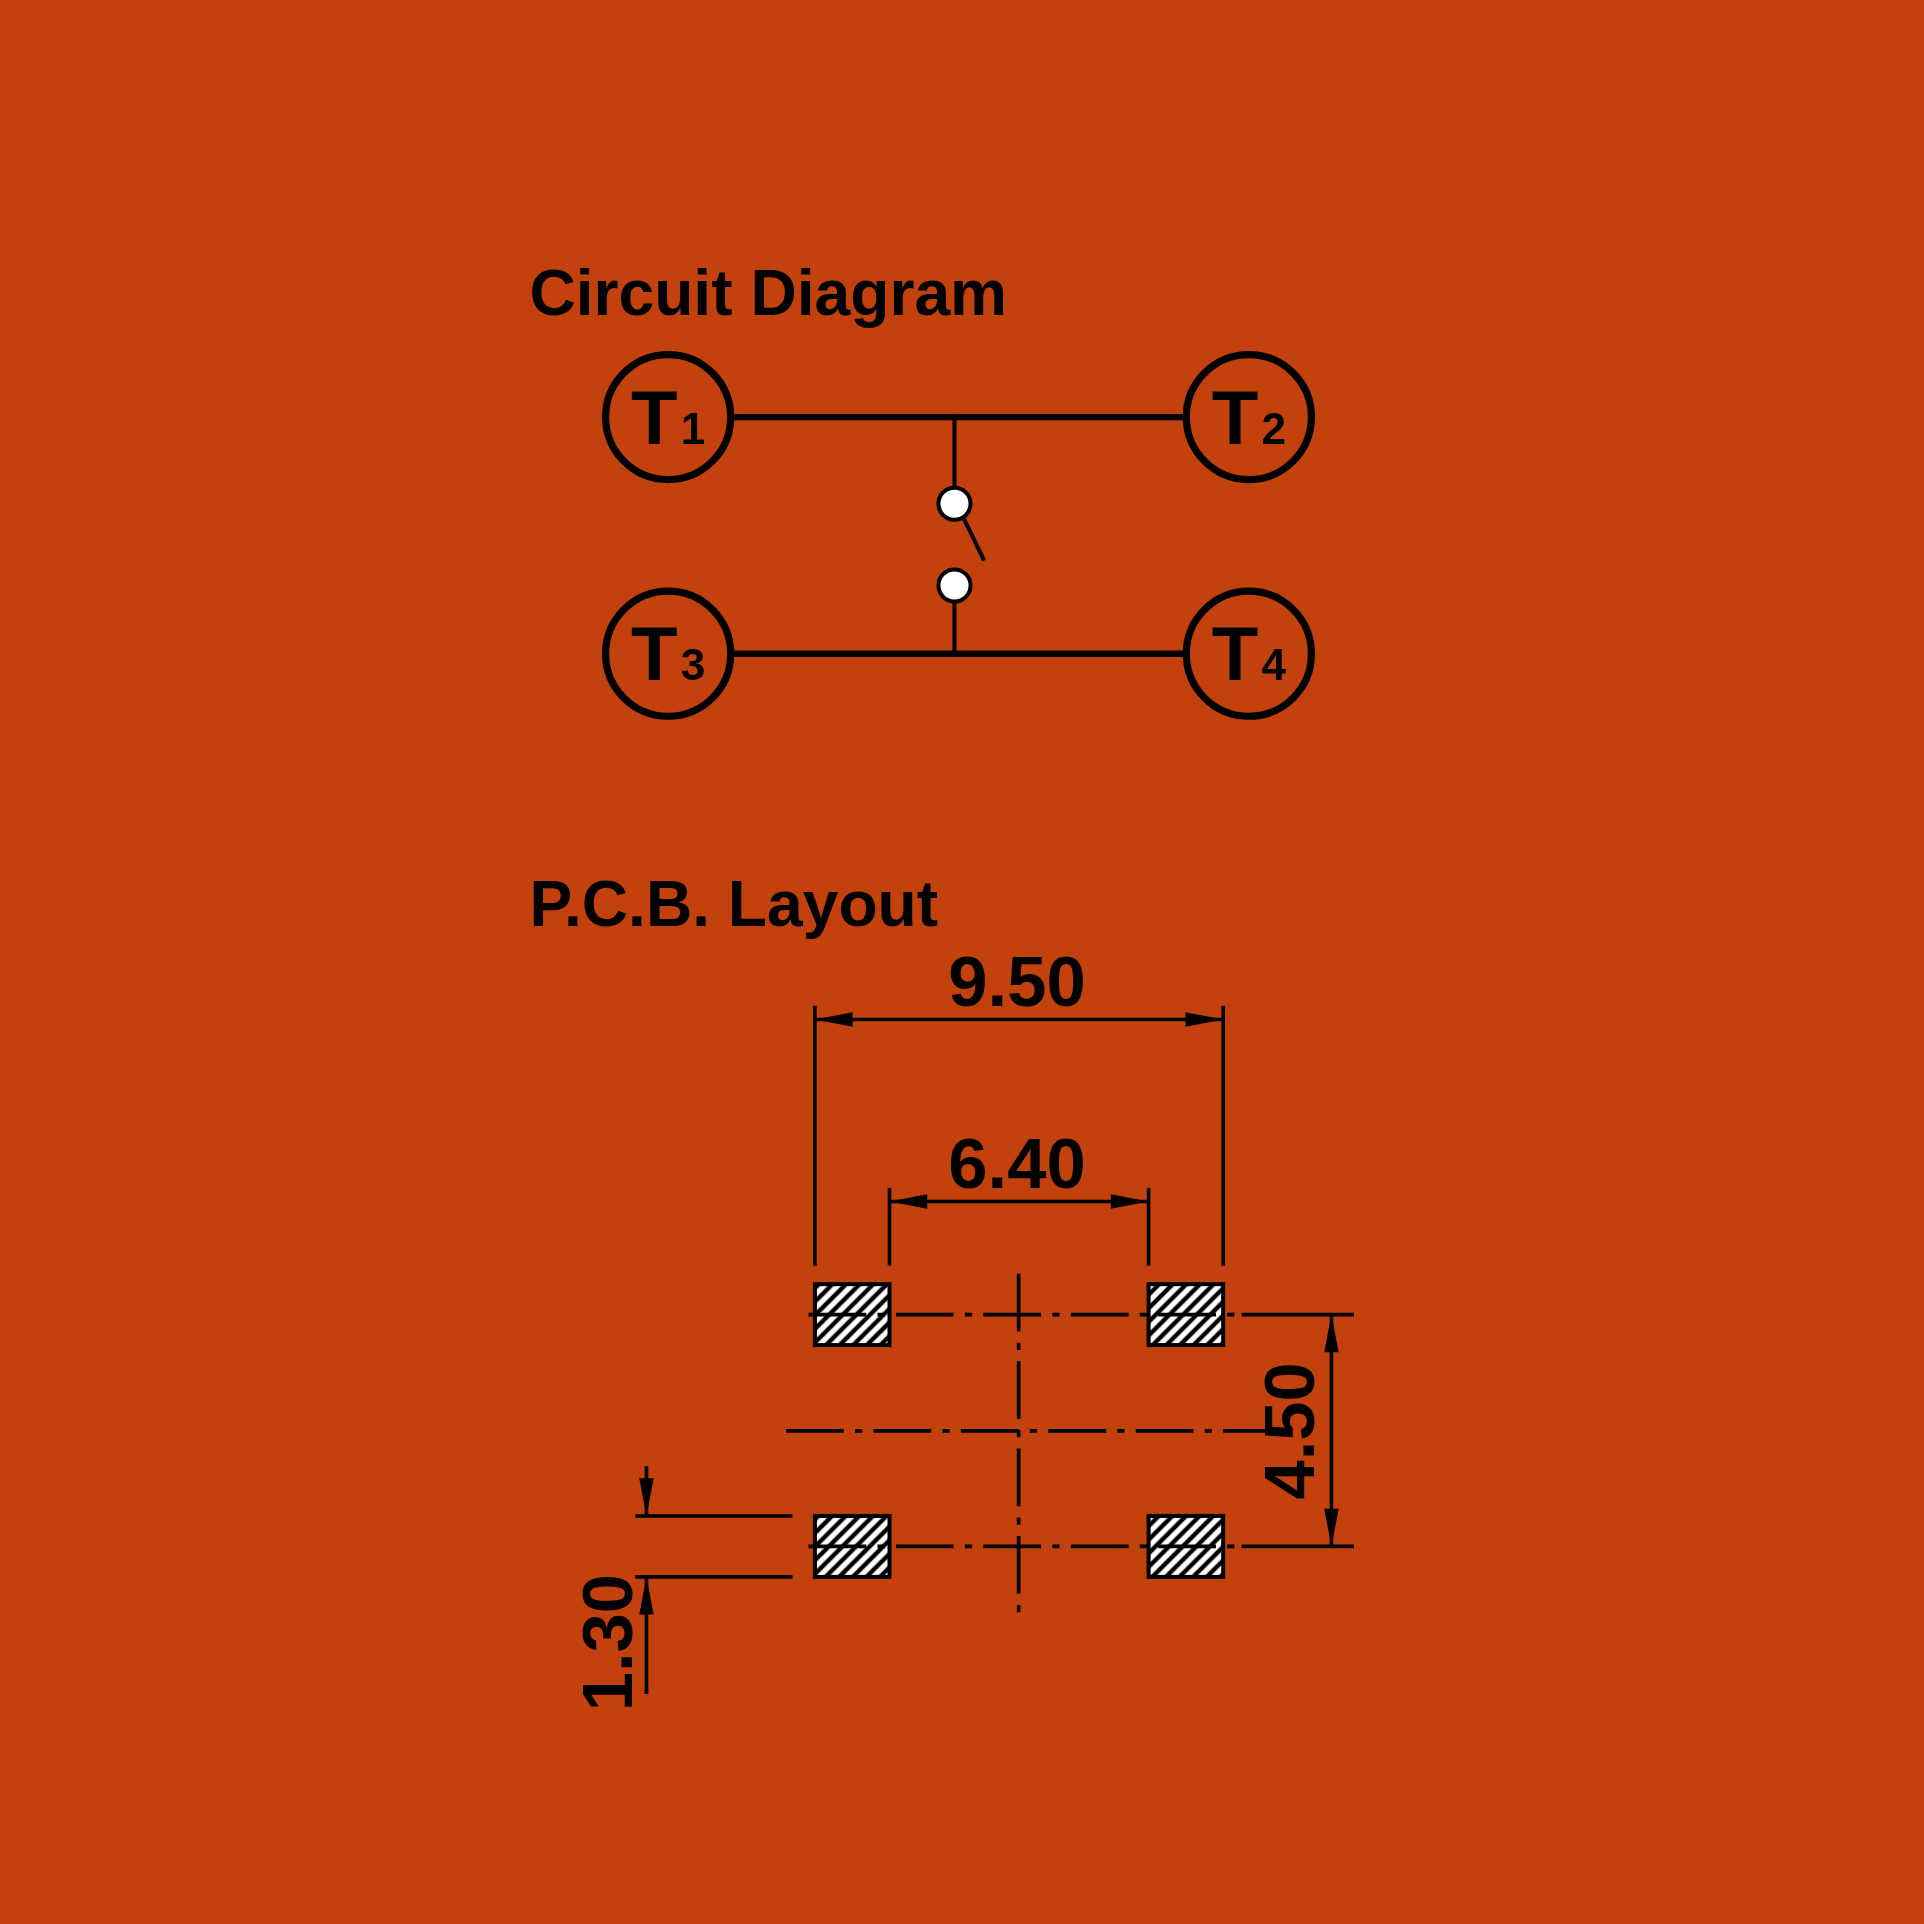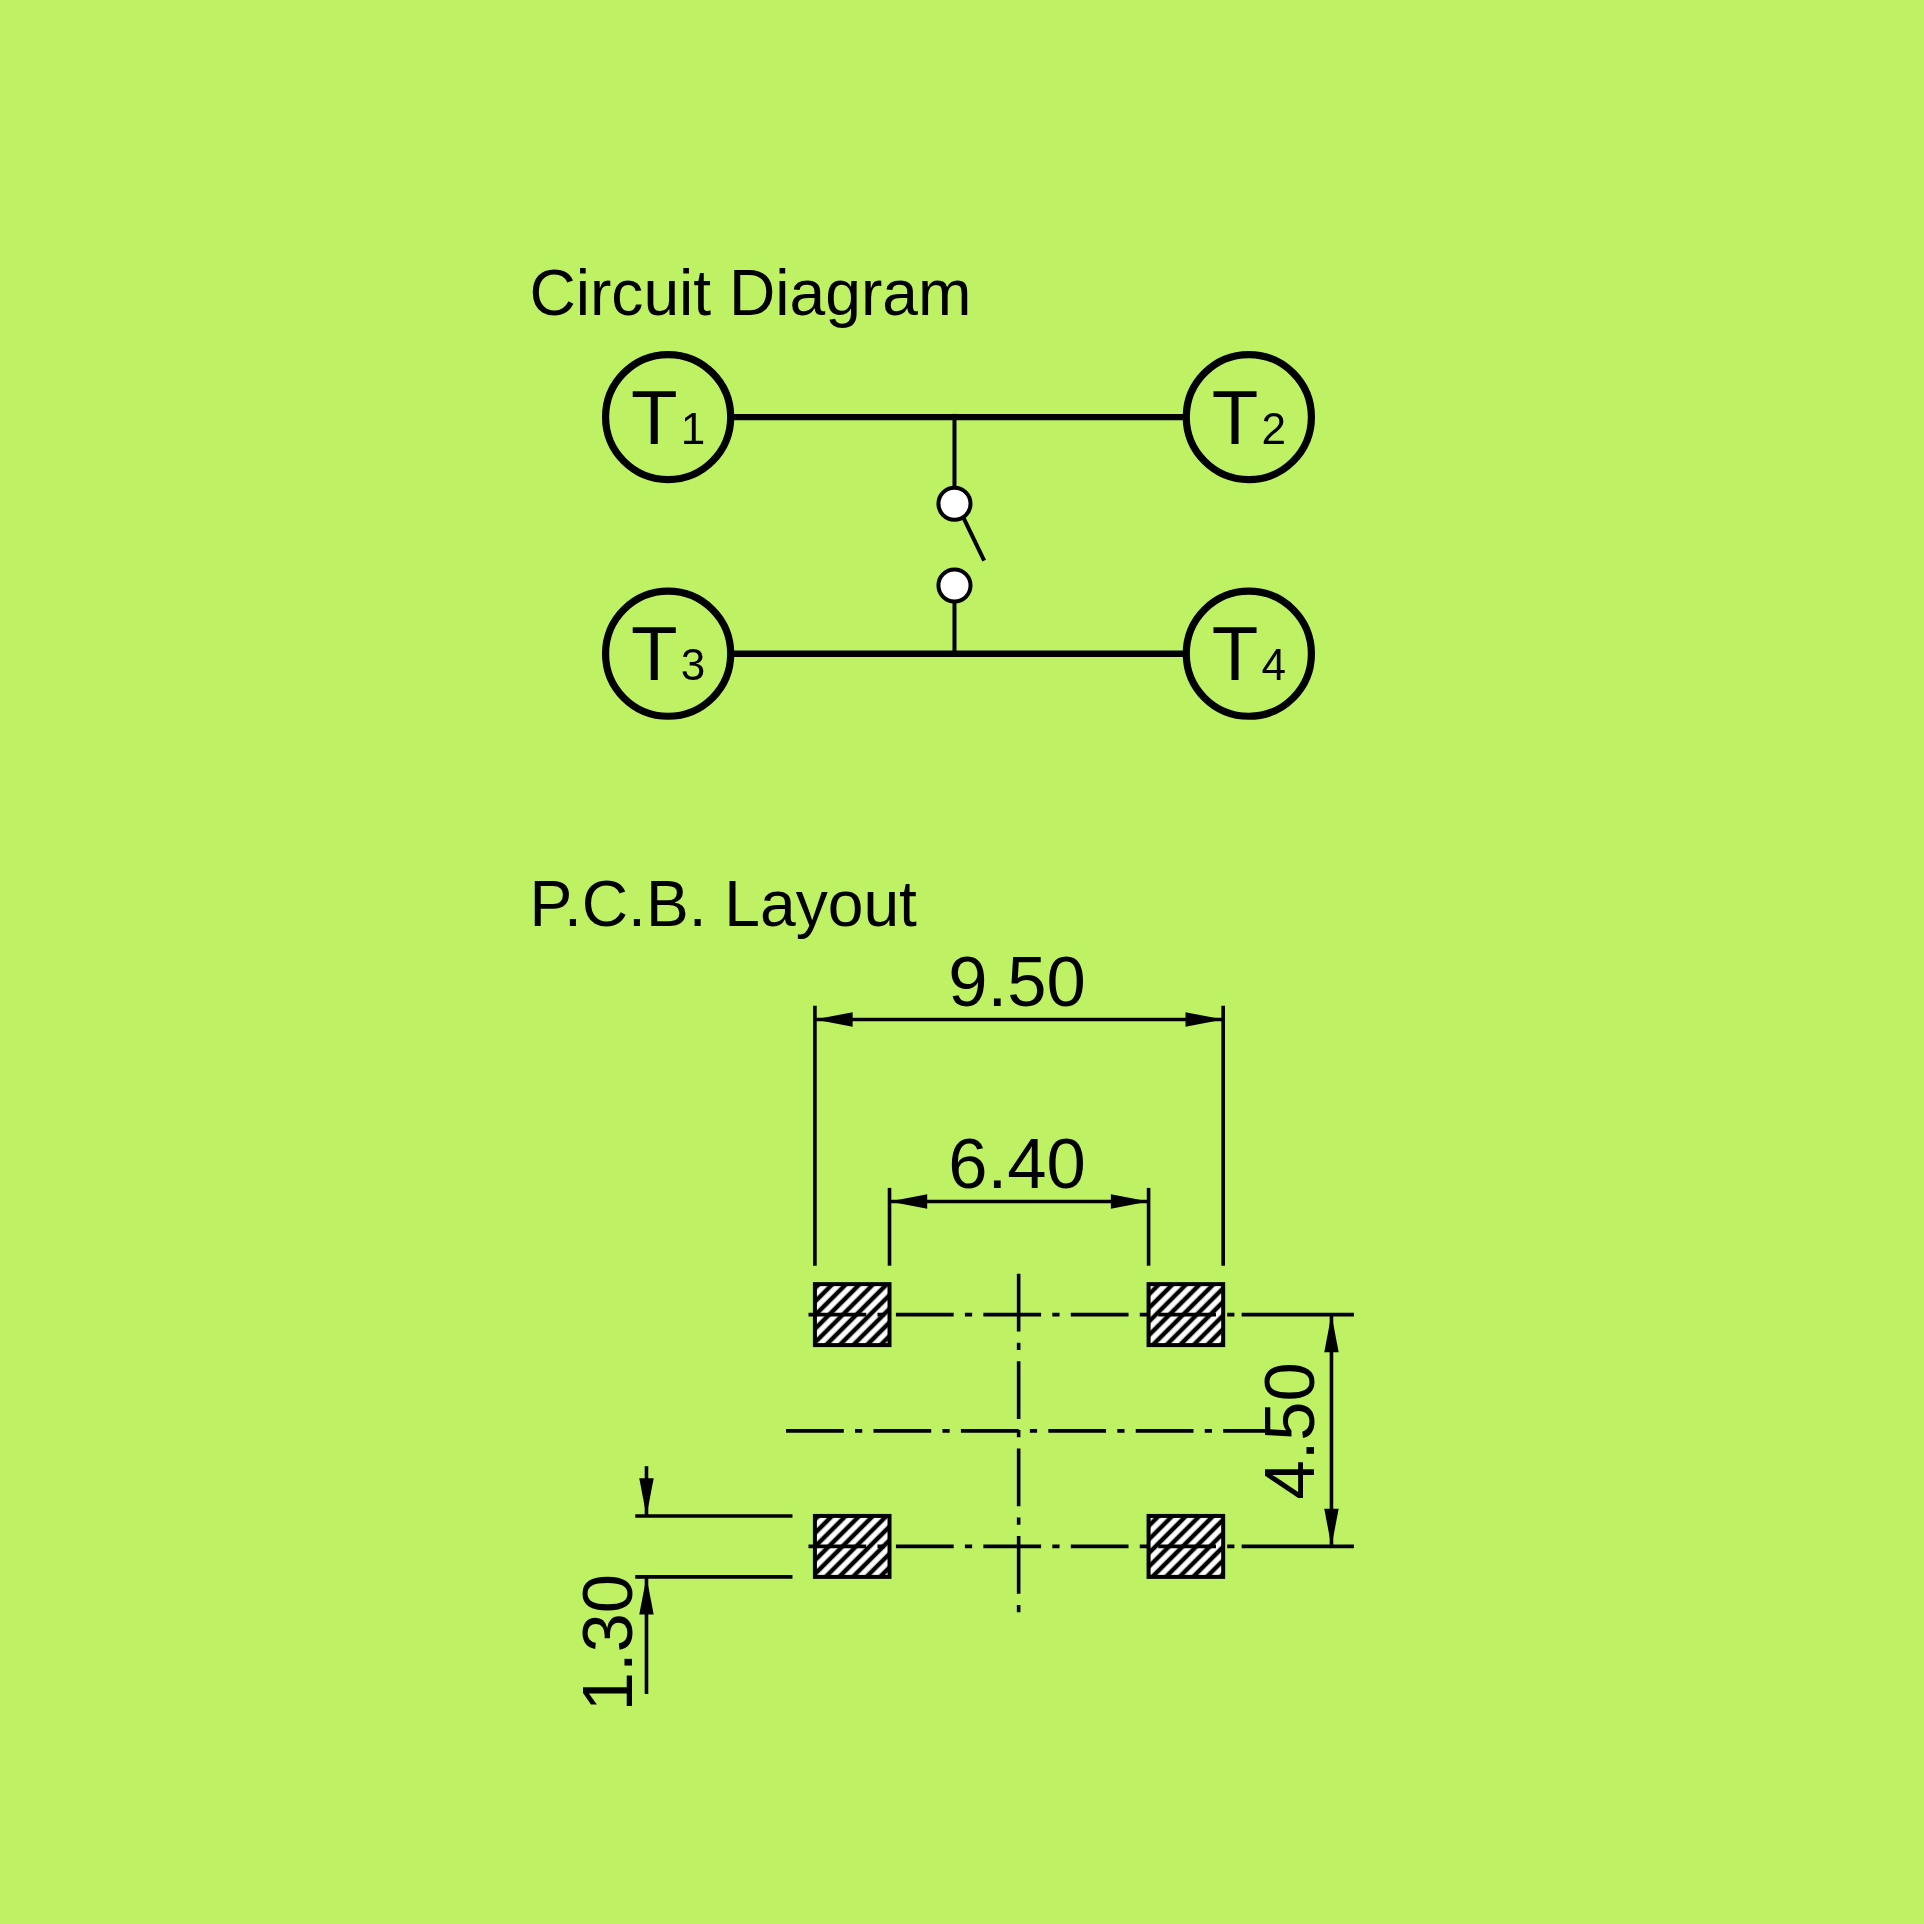--- a/index.html
+++ b/index.html
@@ -3,23 +3,24 @@
 <meta charset="utf-8">
 <style>
   html, body {
     margin: 0;
     padding: 0;
     background: #ffffff;
   }
   .page {
     width: 1925px;
     height: 1925px;
-    background: #bef264;
+    background: #c2410c;
     position: relative;
     overflow: hidden;
+    font-weight: bold;
   }
   svg {
     display: block;
   }
   text {
     font-family: "Liberation Sans", "DejaVu Sans", sans-serif;
     fill: #000000;
   }
   .section-title {
     font-size: 80px;

